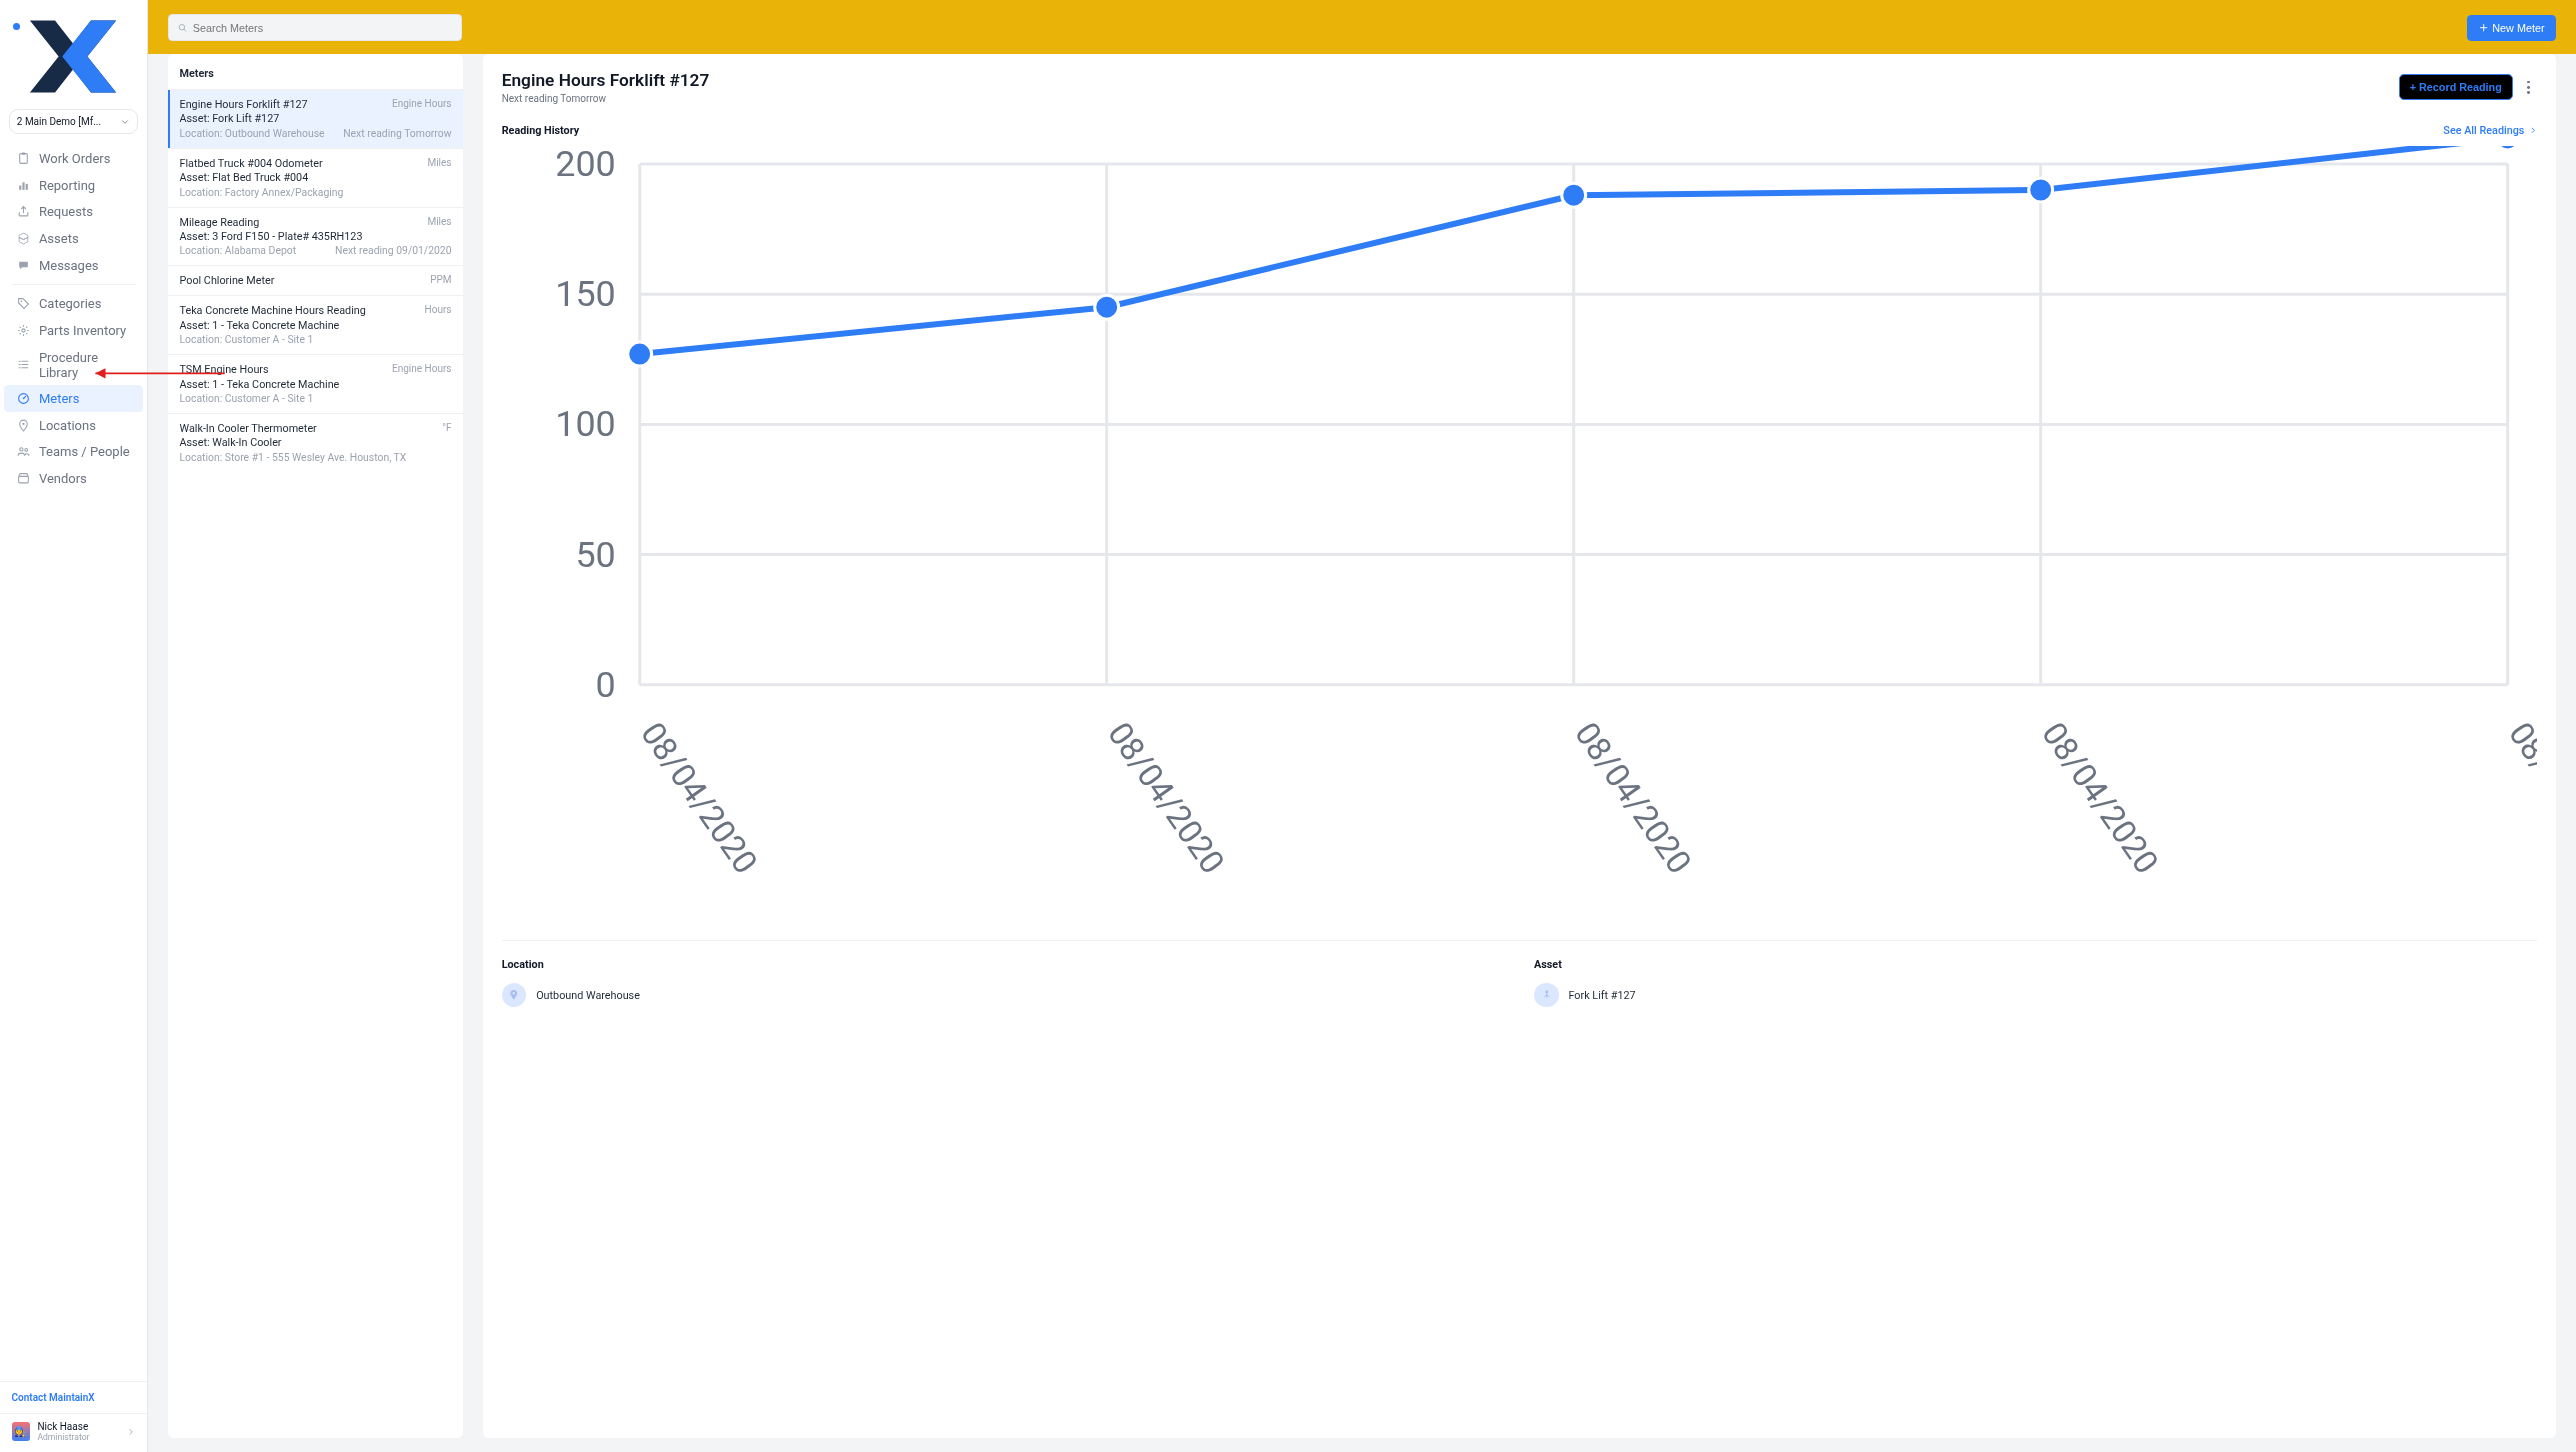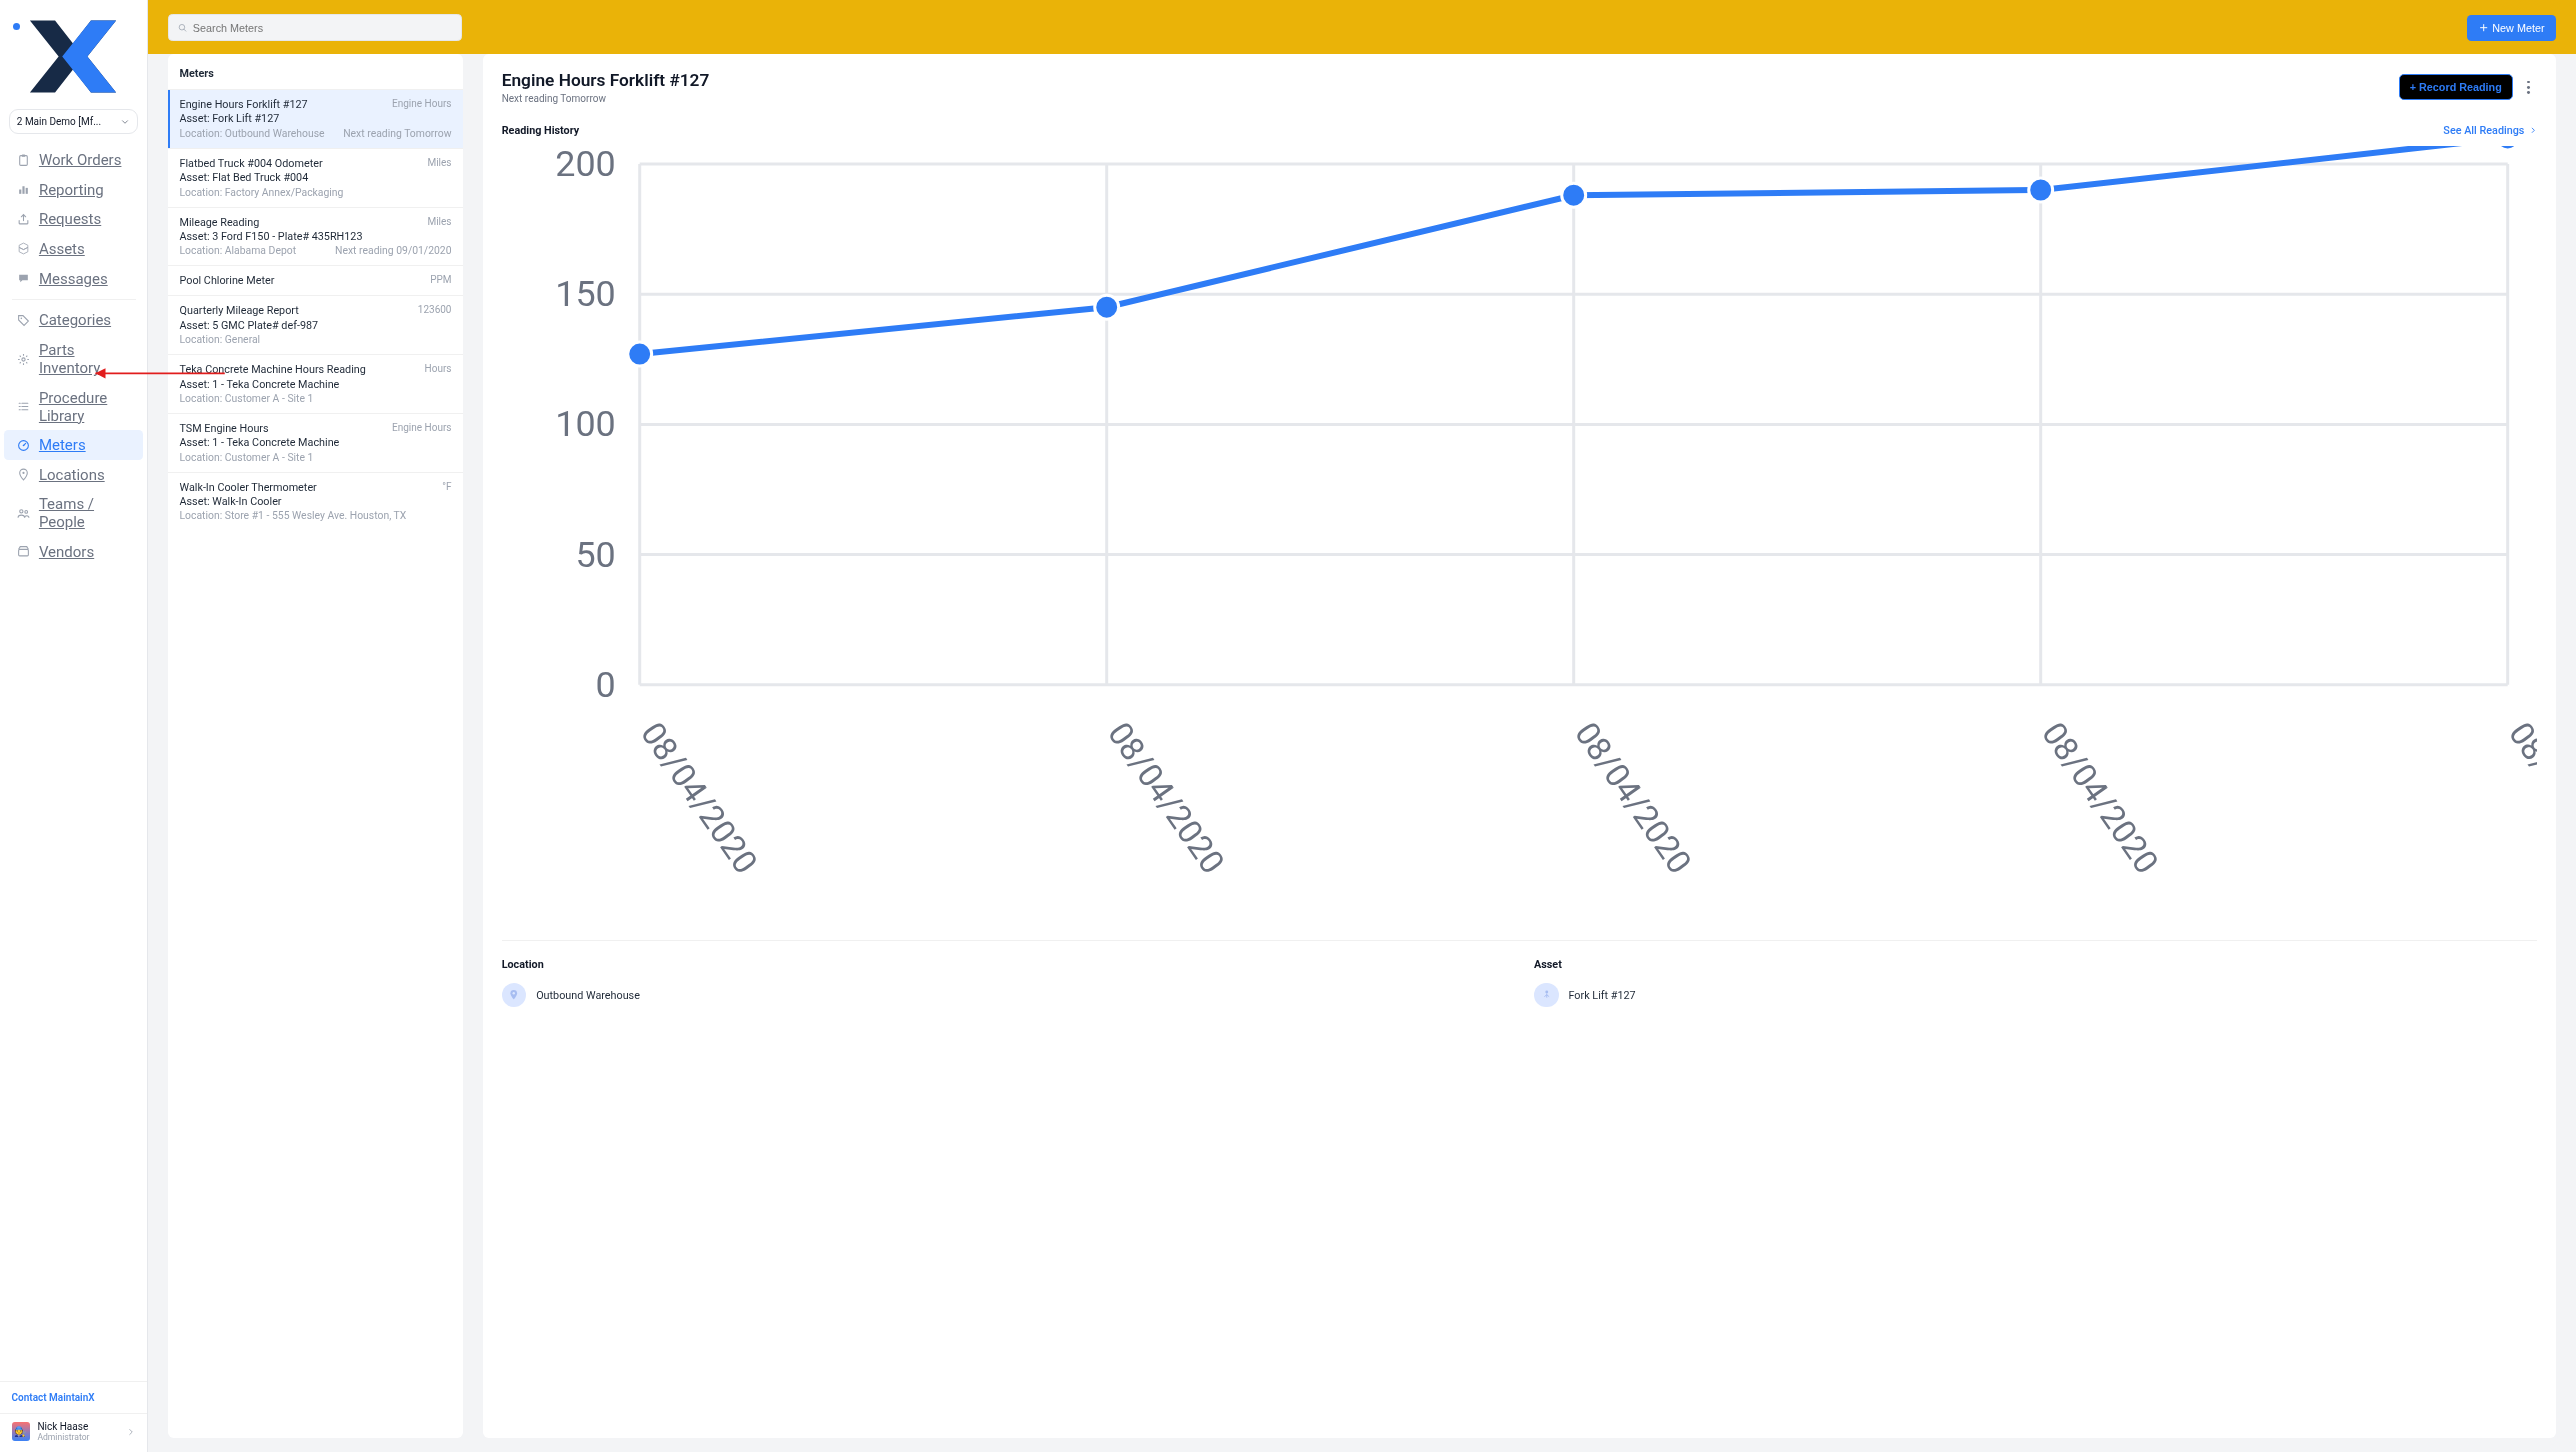--- a/index.html
+++ b/index.html
@@ -6,21 +6,21 @@
 body { font-family: -apple-system, BlinkMacSystemFont, "Segoe UI", Roboto, Helvetica, Arial, sans-serif; background: #fff; color: #1f2937; }
 .app { display: flex; height: 100vh; }
 .sidebar { width: 148px; background: #fff; border-right: 0.7px solid #e5e7eb; display: flex; flex-direction: column; }
 .logo-wrap { padding: 17.3px 0 7.2px 26px; position: relative; }
 .logo-dot { position: absolute; top: 23px; left: 13px; width: 7.2px; height: 7.2px; border-radius: 50%; background: #2e7cf6; }
 .org-select { margin: 5.8px 8.6px 7.2px 8.6px; border: 0.7px solid #e5e7eb; border-radius: 9px; padding: 5.8px 7.2px; display: flex; align-items: center; justify-content: space-between; cursor: pointer; background:#fff; }
 .org-select span { font-size: 10px; color: #111827; white-space: nowrap; overflow: hidden; text-overflow: ellipsis; }
 .nav { flex: 1; overflow: auto; padding: 4.3px 0; }
 .nav-item { display: flex; align-items: center; gap: 8.6px; padding: 5.8px 13px; cursor: pointer; border-radius: 4.3px; margin: 0 4.3px; }
 .nav-item.active { background: #eaf2ff; }
-.nav-item .nav-label { font-size: 15px; color: #6b7280; text-decoration: underline; }
+.nav-item .nav-label { font-size: 13px; color: #6b7280; }
 .nav-item.active .nav-label { color: #2e7cf6; }
 .nav-icon { width: 13px; height: 13px; display: inline-flex; align-items: center; justify-content: center; color: #9ca3af; }
 .nav-item.active .nav-icon { color: #2e7cf6; }
 .nav-divider { height: 0.7px; background: #f0f0f0; margin: 5.8px 11.5px; }
 .sidebar-footer { border-top: 0.7px solid #f0f0f0; }
 .contact-link { color: #2e7cf6; font-weight: 600; font-size: 10px; padding: 10px 11.5px; cursor: pointer; }
 .user-row { display: flex; align-items: center; gap: 7.2px; padding: 7.2px 11.5px 10px 11.5px; cursor: pointer; border-top: 0.7px solid #f0f0f0; }
 .user-av { width: 18.7px; height: 18.7px; border-radius: 2.9px; background: linear-gradient(#f87171, #3b82f6); display: flex; align-items: center; justify-content: center; font-size: 10px; }
 .user-meta .uname { font-size: 10px; color: #111827; }
 .user-meta .urole { font-size: 8.6px; color: #9ca3af; }
@@ -273,31 +273,20 @@
               </div>
             </div>
             <div class="meter-item">
               <div class="meter-row1">
                 <span class="meter-name">Pool Chlorine Meter</span>
                 <span class="meter-unit">PPM</span>
               </div>
             </div>
             <div class="meter-item">
               <div class="meter-row1">
-                <span class="meter-name">Quarterly Mileage Report</span>
-                <span class="meter-unit">123600</span>
-              </div>
-              <div class="meter-asset">Asset: 5 GMC Plate# def-987</div>
-              <div class="meter-row3">
-                <span class="meter-loc">Location: General</span>
-                <span class="meter-next"></span>
-              </div>
-            </div>
-            <div class="meter-item">
-              <div class="meter-row1">
                 <span class="meter-name">Teka Concrete Machine Hours Reading</span>
                 <span class="meter-unit">Hours</span>
               </div>
               <div class="meter-asset">Asset: 1 - Teka Concrete Machine</div>
               <div class="meter-row3">
                 <span class="meter-loc">Location: Customer A - Site 1</span>
                 <span class="meter-next"></span>
               </div>
             </div>
             <div class="meter-item">

